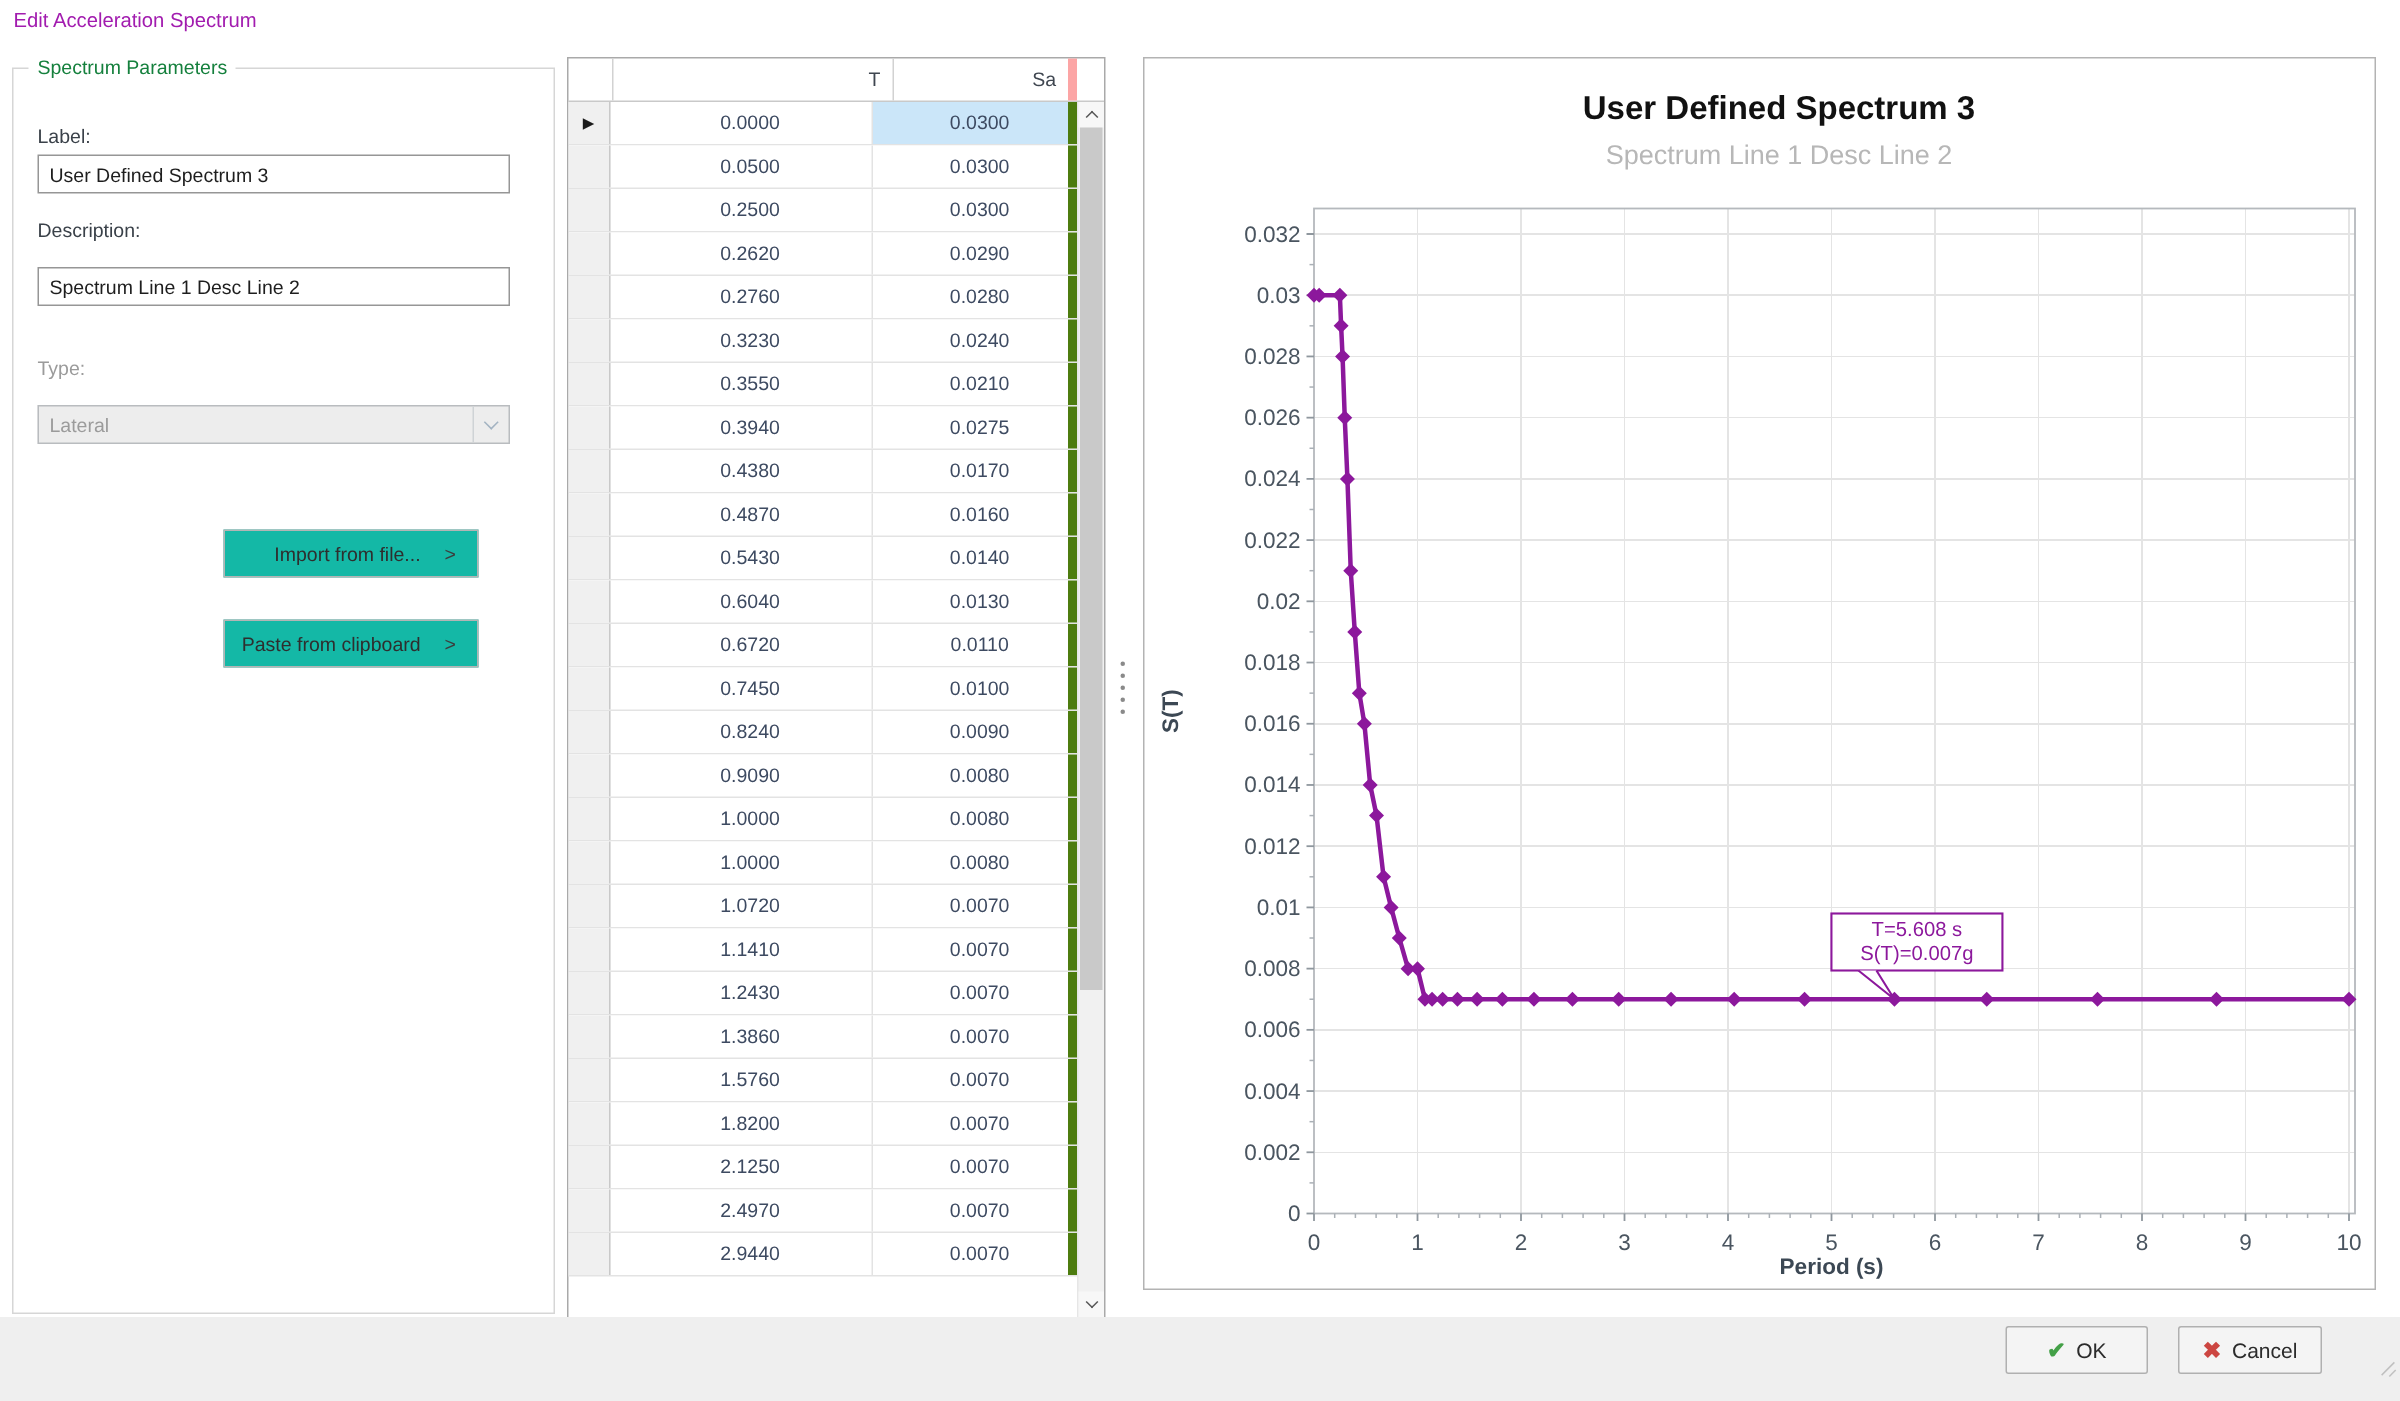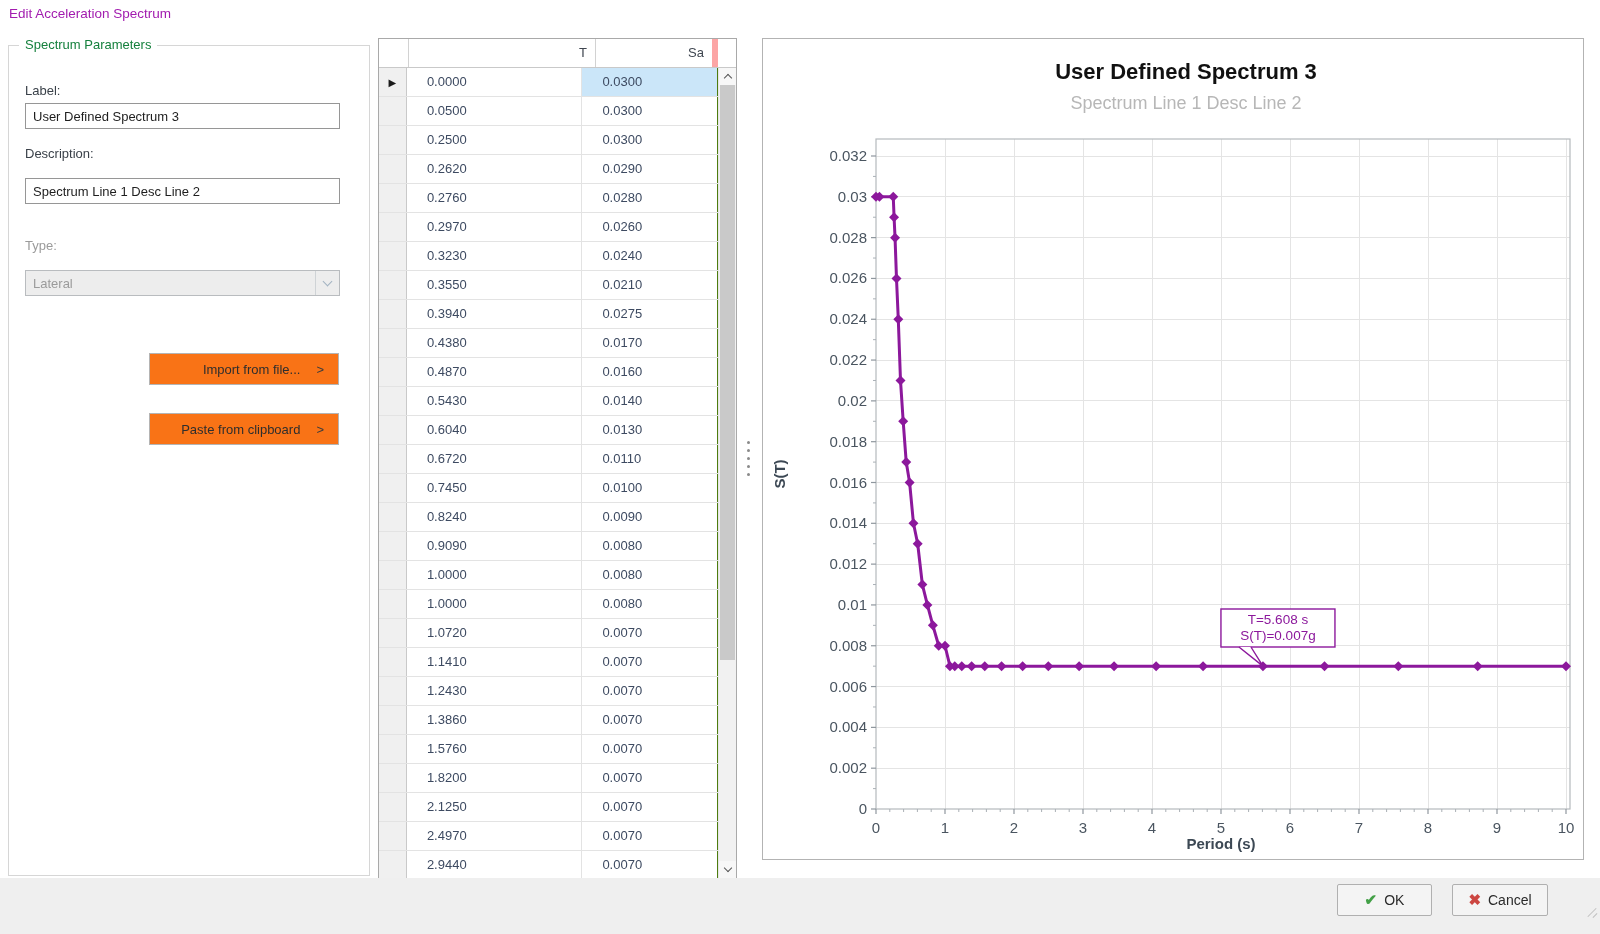--- a/index.html
+++ b/index.html
@@ -42,22 +42,22 @@
   }
   .combo-arrow-box {
     width:24px; height:100%; display:flex; align-items:center; justify-content:center;
     border-left:1px solid #cfd3d6;
   }
   .chev {
     width:7px; height:7px; border:solid #a3b3c2; border-width:0 0 1.6px 1.6px;
     transform:rotate(-45deg); margin-top:-3px;
   }
   .side-btn {
-    position:absolute; left:140px; width:190px; height:32px;
-    border:1px solid #b4b4b4; background:#f97316;
+    position:absolute; left:140px; width:170px; height:32px;
+    border:1px solid #b4b4b4; background:#14b8a6;
     display:flex; align-items:center; justify-content:flex-end;
     gap:16px; padding-right:14px; font-size:13px; color:#2e2e2e; cursor:default;
   }
   .side-btn .arrow { color:#3c3c3c; }
 
   
   .grid {
     left:378px; top:38px; width:359px; height:841px;
     border:1px solid #a9a9a9; background:#fff;
   }
@@ -70,25 +70,25 @@
   .gh-t  { width:187px; border-right:1px solid #d2d2d2; }
   .gh-sa { width:122px; border-right:6px solid #fca5a5; }
   .grid-body { position:relative; height:810px; overflow:hidden; width:339px; }
   .grow { display:flex; height:29px; border-bottom:1px solid #e3e3e3; background:#fff; }
   .g-rowhead {
     width:30px; background:#f0f0f0; border-right:1px solid #c9c9c9;
     display:flex; align-items:center; justify-content:center;
     font-size:10px; color:#1a1a1a;
   }
   .g-cell {
-    font-size:13px; color:#3d4a61; text-align:left;
+    font-size:13px; color:#3d4a61; text-align:center;
     padding-right:8px; line-height:28px;padding-left:20px;
   }
   .g-t  { width:187px; border-right:1px solid #e3e3e3; }
-  .g-sa { width:144px; border-right:1px solid #4d7c0f; }
+  .g-sa { width:144px; border-right:6px solid #4d7c0f; }
   .g-sel { background:#cbe6f9; }
 
   
   .vscroll {
     position:absolute; right:0; top:29px; bottom:0; width:18px;
     background:#f1f1f1; border-left:1px solid #e6e6e6;
   }
   .sb-btn { position:absolute; left:0; width:17px; height:17px; background:#f7f7f7;
             display:flex; align-items:center; justify-content:center; }
   .sb-up { top:0; }
@@ -184,25 +184,20 @@
       </div>
       <div class="grow">
         <div class="g-rowhead"></div>
         <div class="g-cell g-t">0.2620</div>
         <div class="g-cell g-sa">0.0290</div>
       </div>
       <div class="grow">
         <div class="g-rowhead"></div>
         <div class="g-cell g-t">0.2760</div>
         <div class="g-cell g-sa">0.0280</div>
-      </div>
-      <div class="grow">
-        <div class="g-rowhead"></div>
-        <div class="g-cell g-t">0.2970</div>
-        <div class="g-cell g-sa">0.0260</div>
       </div>
       <div class="grow">
         <div class="g-rowhead"></div>
         <div class="g-cell g-t">0.3230</div>
         <div class="g-cell g-sa">0.0240</div>
       </div>
       <div class="grow">
         <div class="g-rowhead"></div>
         <div class="g-cell g-t">0.3550</div>
         <div class="g-cell g-sa">0.0210</div>

